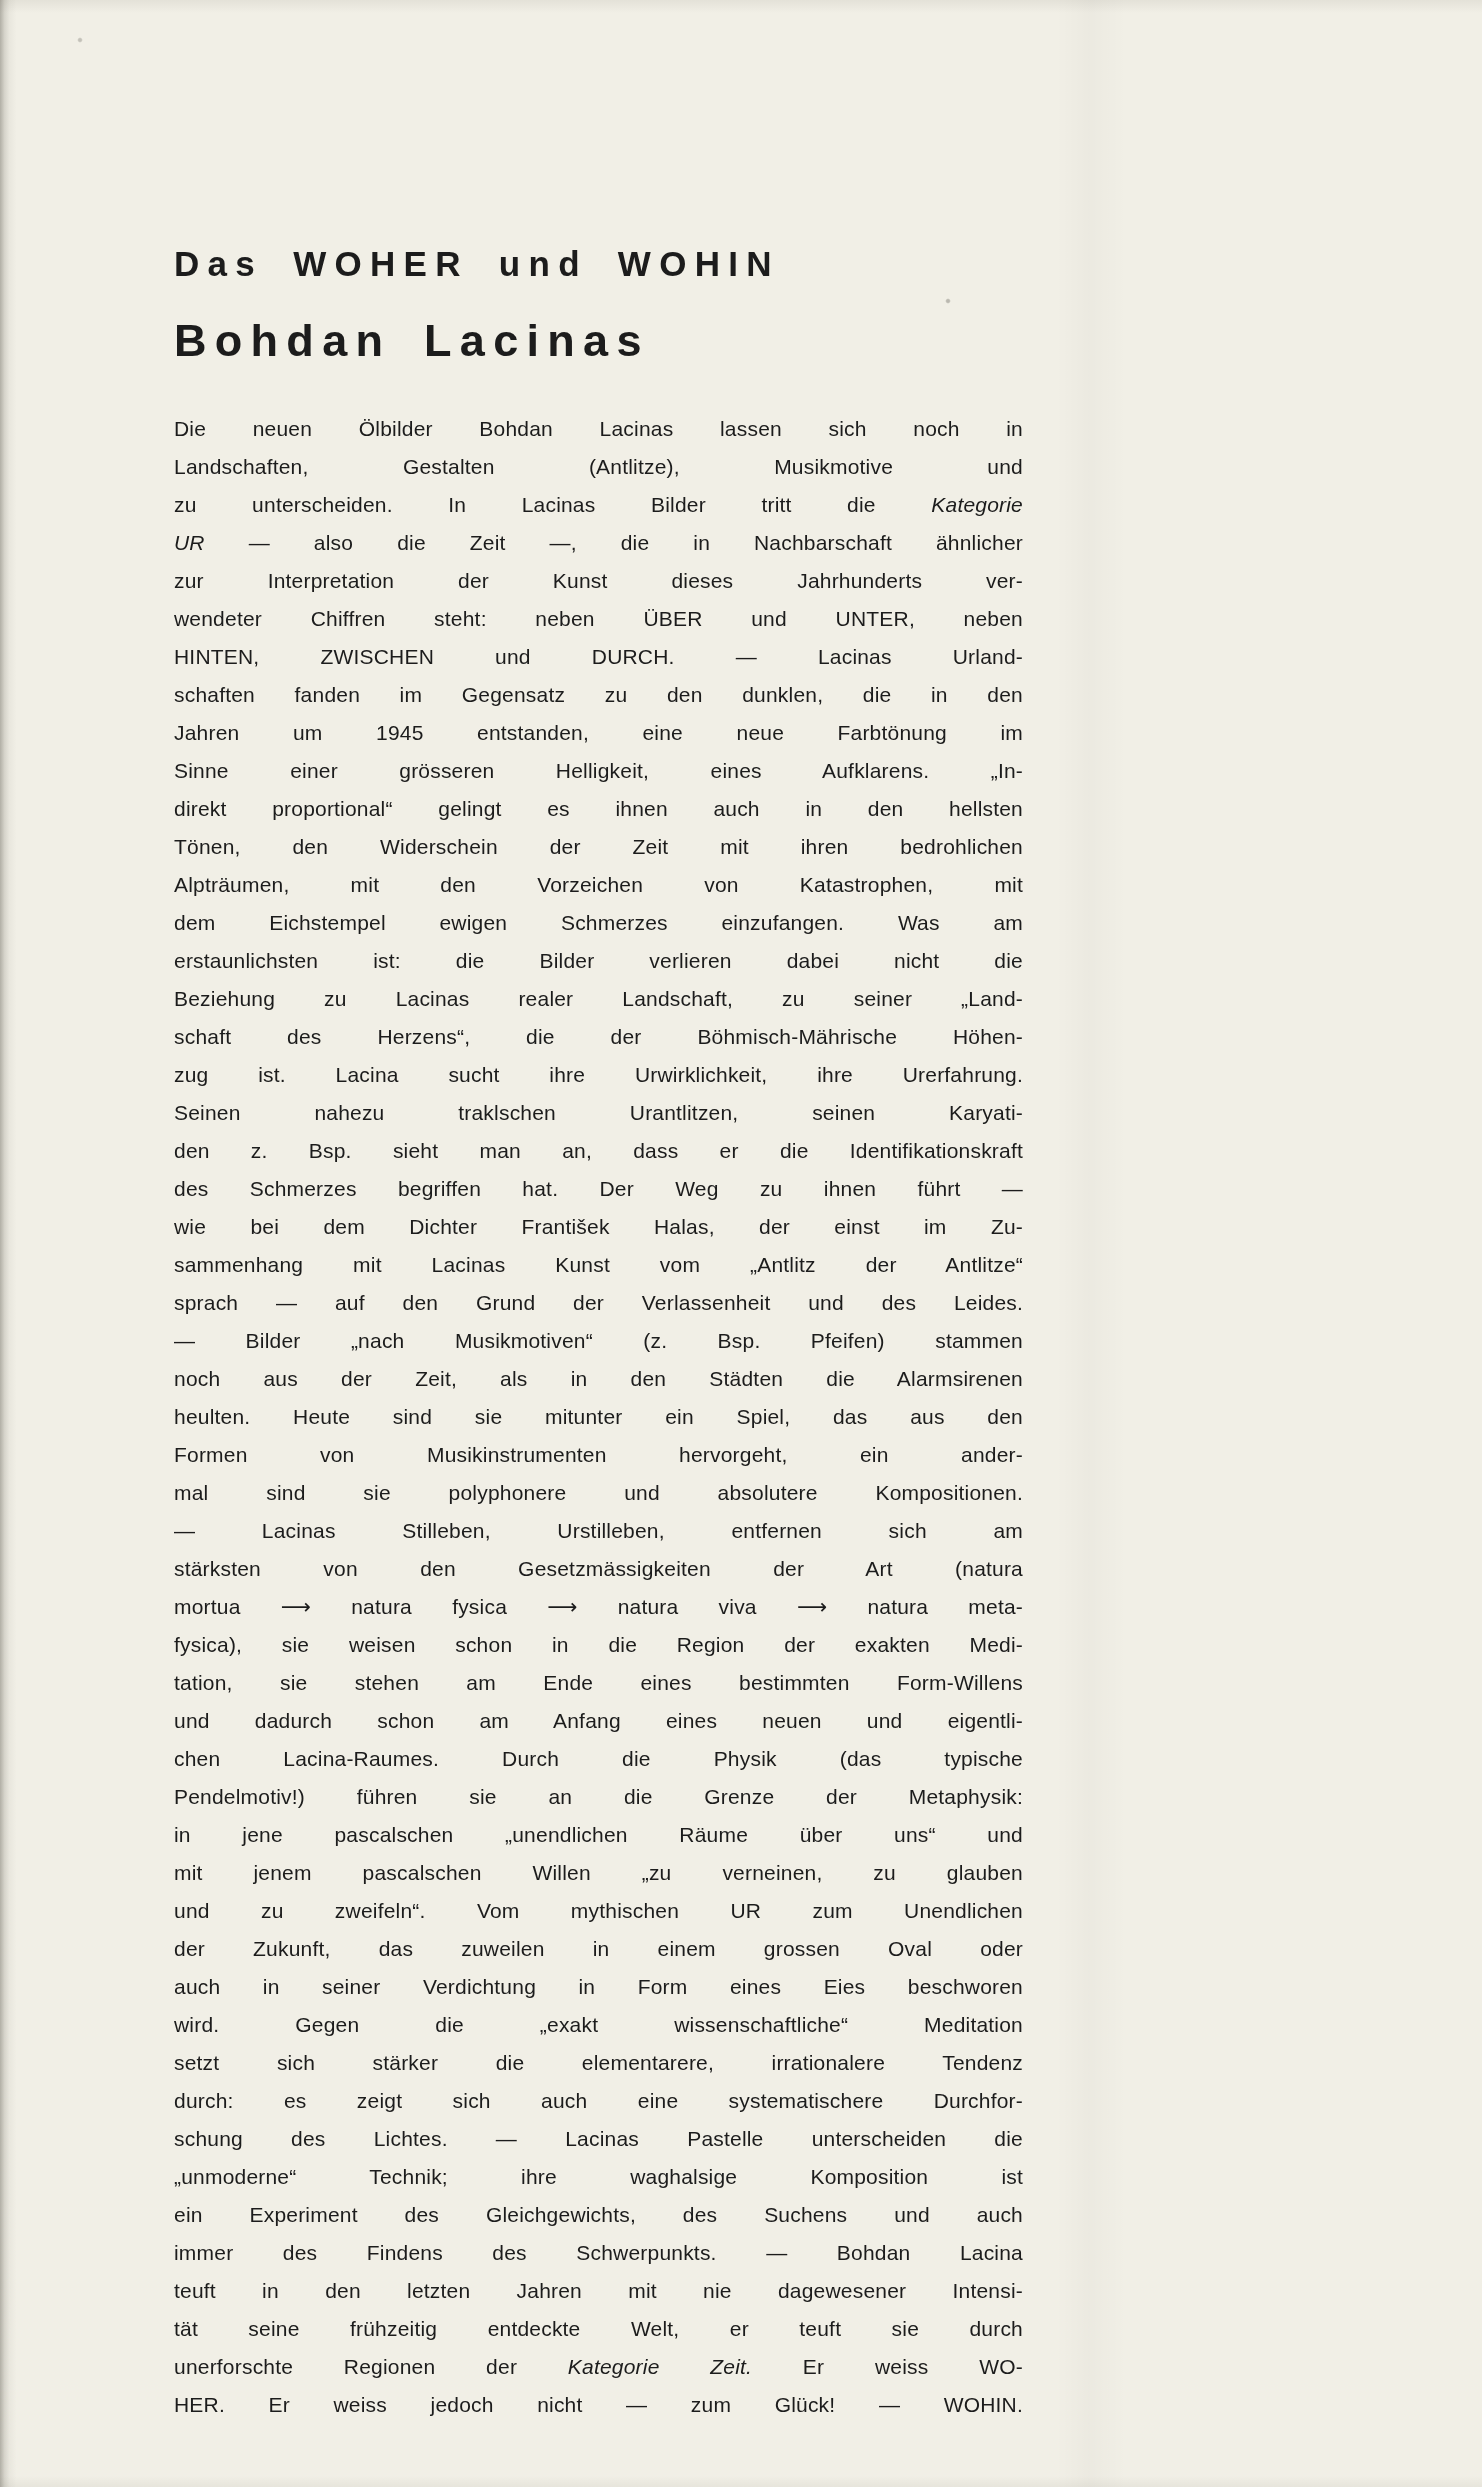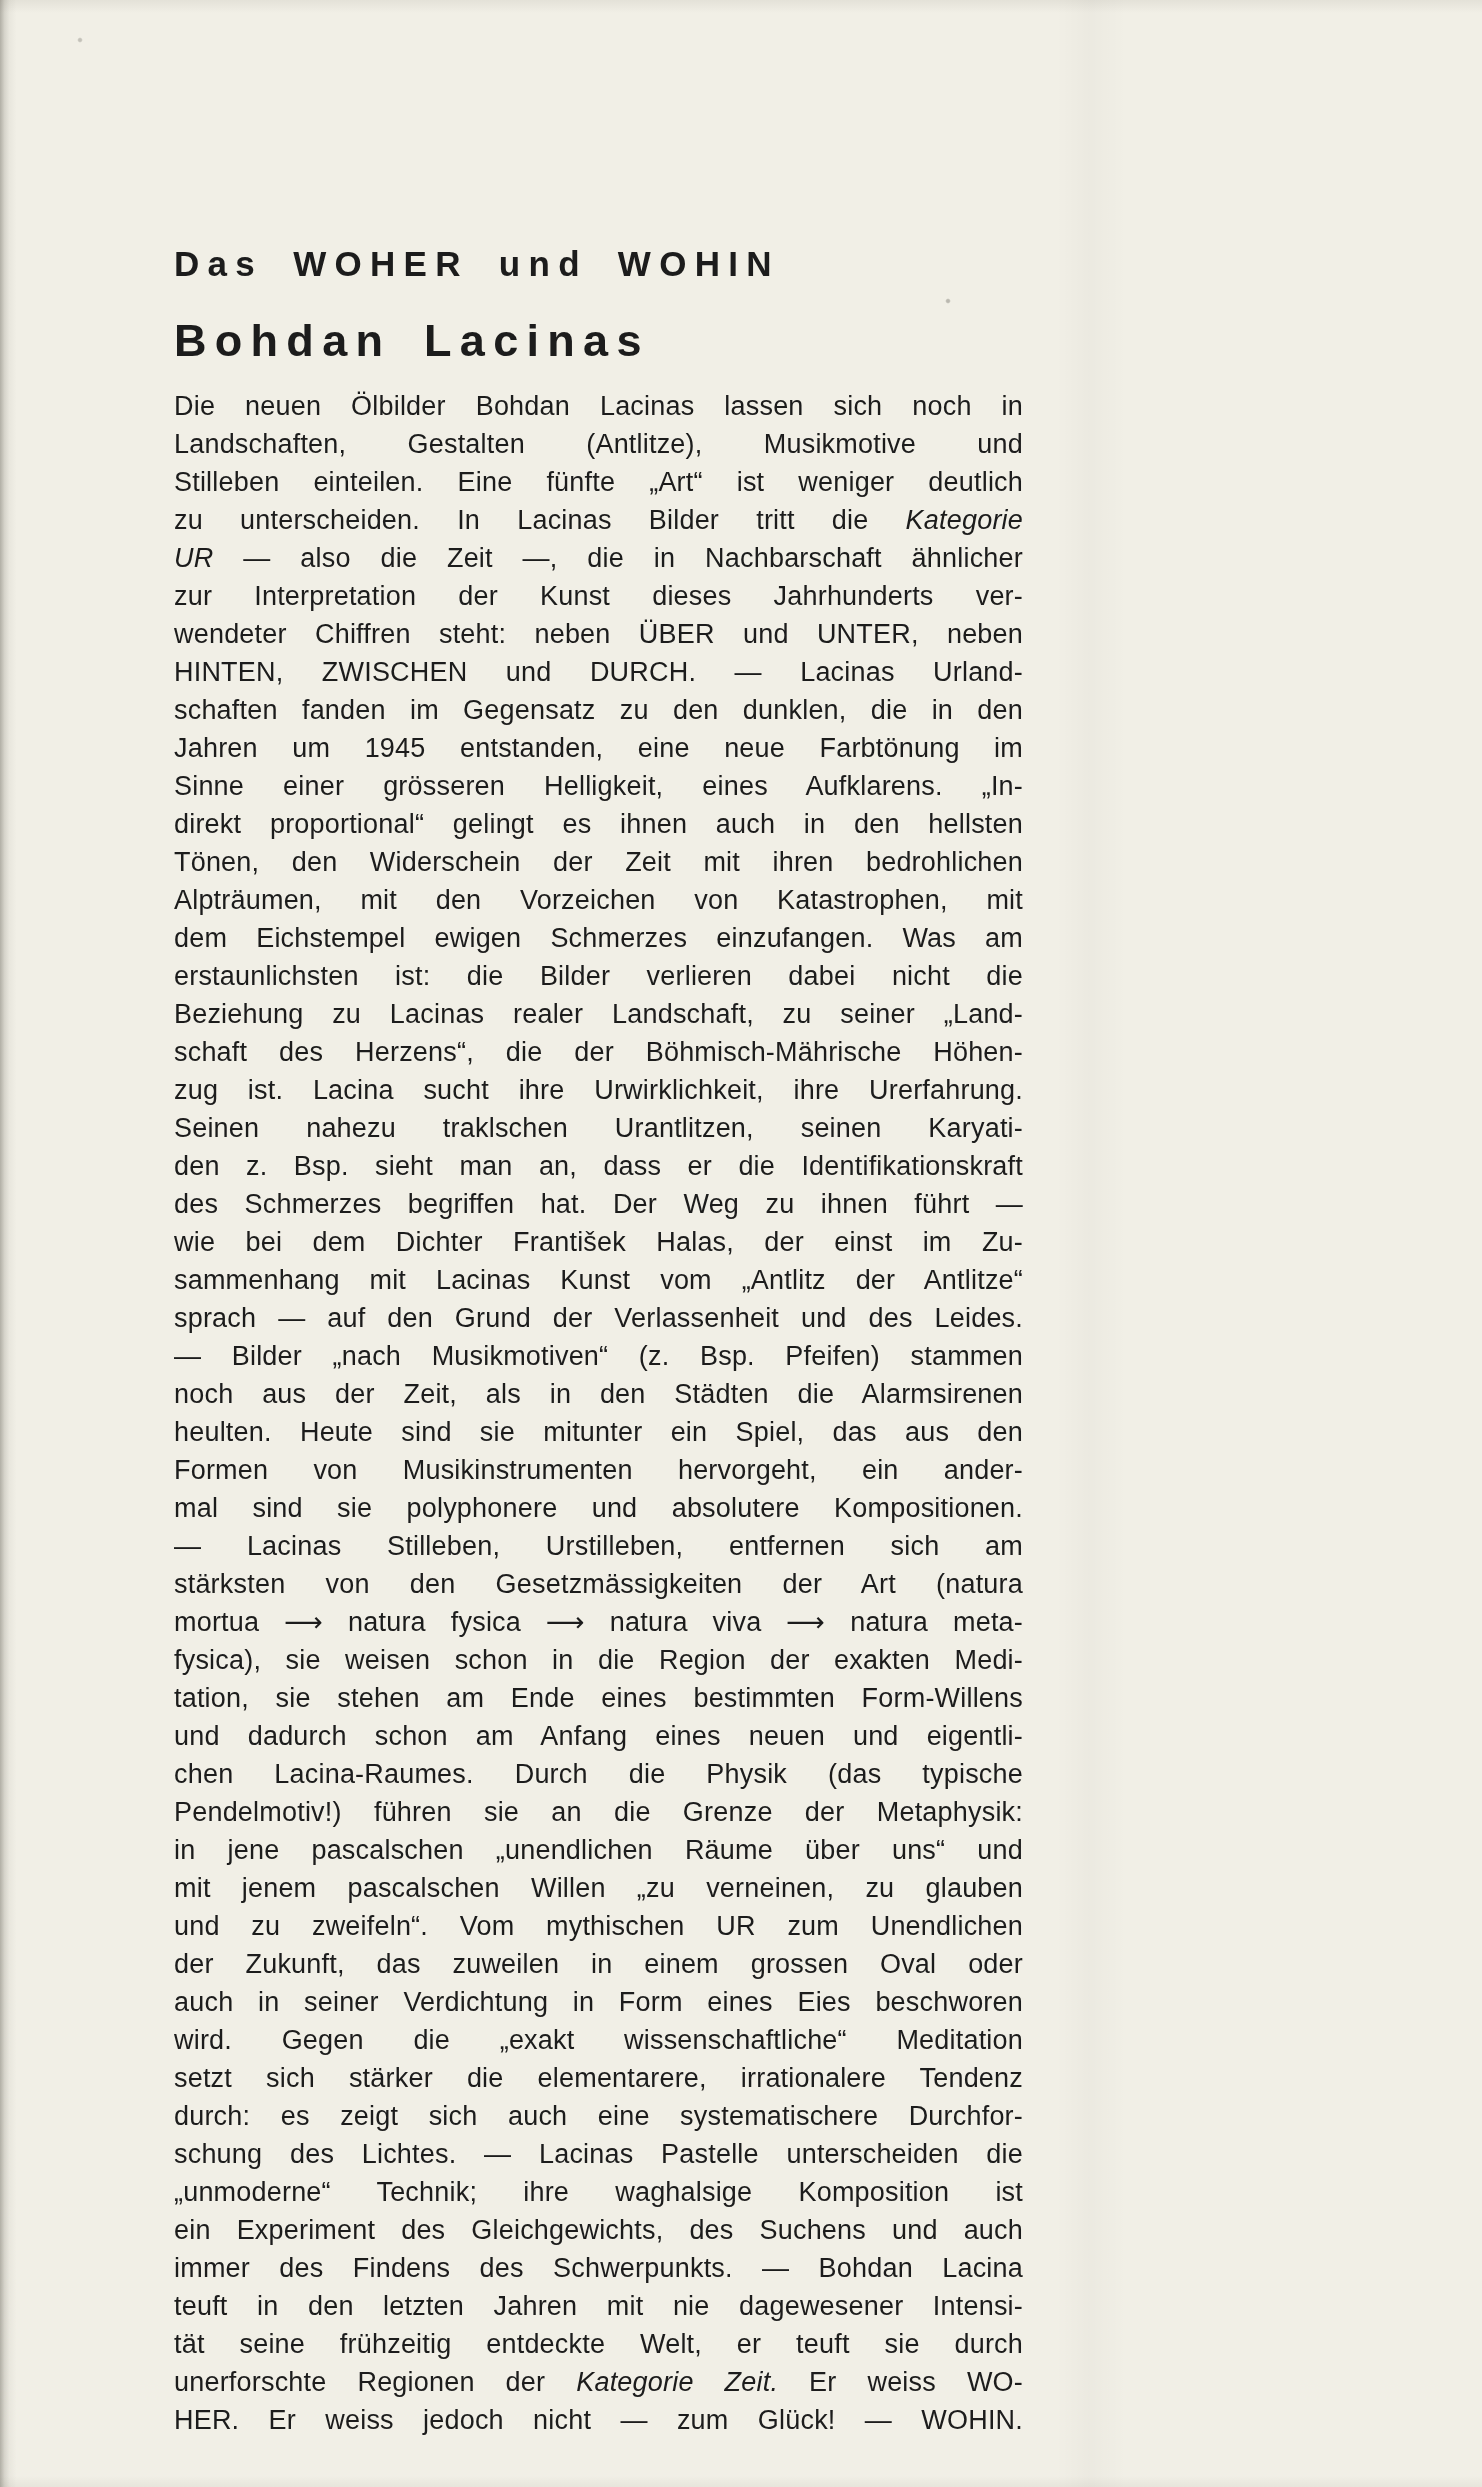--- a/index.html
+++ b/index.html
@@ -46,23 +46,23 @@
     top: 278px;
     font-size: 45px;
     font-weight: 700;
     letter-spacing: 8.3px;
     word-spacing: 12px;
     white-space: nowrap;
   }
   .body-text {
     position: absolute;
     left: 174px;
-    top: 387px;
+    top: 410px;
     width: 849px;
-    font-size: 27px;
+    font-size: 21px;
     line-height: 38px;
     letter-spacing: 0.2px;
   }
   .body-text .line {
     text-align: justify;
     text-align-last: justify;
     height: 38px;
     overflow: hidden;
   }
   .body-text em {
@@ -70,21 +70,20 @@
 </style>
 </head>
 <body>
 
 <div class="page">
   <h1 class="title">Das WOHER und WOHIN</h1>
   <h2 class="author">Bohdan Lacinas</h2>
   <div class="body-text">
       <div class="line"><span>Die neuen Ölbilder Bohdan Lacinas lassen sich noch in</span></div>
       <div class="line"><span>Landschaften, Gestalten (Antlitze), Musikmotive und</span></div>
-      <div class="line"><span>Stilleben einteilen. Eine fünfte „Art“ ist weniger deutlich</span></div>
       <div class="line"><span>zu unterscheiden. In Lacinas Bilder tritt die </span><em>Kategorie</em></div>
       <div class="line"><em>UR</em><span> — also die Zeit —, die in Nachbarschaft ähnlicher</span></div>
       <div class="line"><span>zur Interpretation der Kunst dieses Jahrhunderts ver-</span></div>
       <div class="line"><span>wendeter Chiffren steht: neben ÜBER und UNTER, neben</span></div>
       <div class="line"><span>HINTEN, ZWISCHEN und DURCH. — Lacinas Urland-</span></div>
       <div class="line"><span>schaften fanden im Gegensatz zu den dunklen, die in den</span></div>
       <div class="line"><span>Jahren um 1945 entstanden, eine neue Farbtönung im</span></div>
       <div class="line"><span>Sinne einer grösseren Helligkeit, eines Aufklarens. „In-</span></div>
       <div class="line"><span>direkt proportional“ gelingt es ihnen auch in den hellsten</span></div>
       <div class="line"><span>Tönen, den Widerschein der Zeit mit ihren bedrohlichen</span></div>

